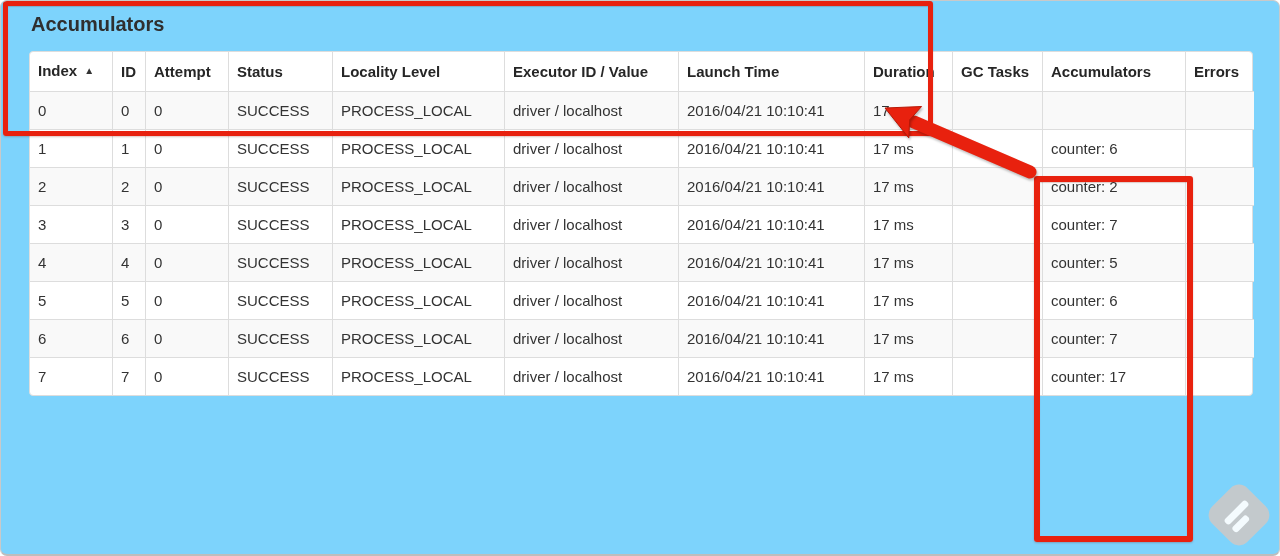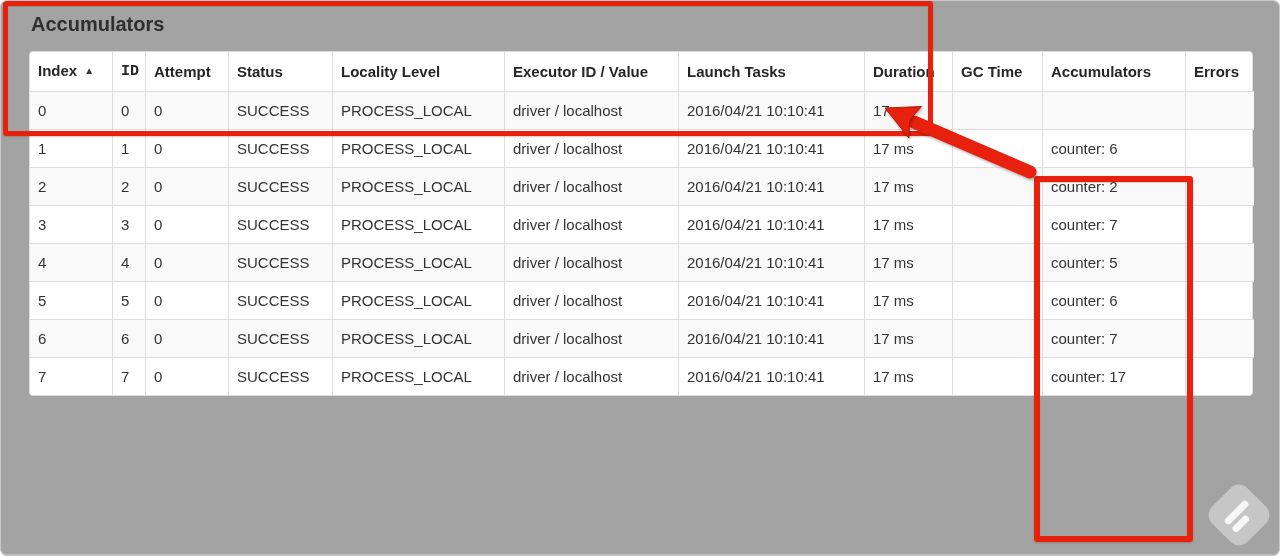--- a/index.html
+++ b/index.html
@@ -14,21 +14,21 @@
   *{box-sizing:border-box;margin:0;padding:0;}
   html,body{width:1280px;height:556px;overflow:hidden;}
   body{
     font-family:"Liberation Sans","DejaVu Sans",sans-serif;
     color:var(--text);
     background:#ffffff;
   }
   .frame{
     position:relative;
     width:1280px;height:556px;
-    background:#a3a3a3;
+    background:#7dd3fc;
     border:1px solid var(--frame);
     border-bottom:2px solid #bdbdbd;
     border-radius:7px;
     overflow:hidden;
   }
   .content{padding:10px 28px 0 28px;}
   .section-heading{
     font-size:20px;
     font-weight:bold;
     line-height:22px;
@@ -59,21 +59,21 @@
     white-space:nowrap;
   }
   th:first-child,td:first-child{border-left:none;}
   tbody td{border-top:1px solid var(--border);}
   th{font-weight:bold;color:#262626;}
   tbody tr:nth-child(odd){background:var(--stripe);}
   
   .acc-table th:nth-child(1){width:822px;}
   
   .tasks-table th:nth-child(1){width:82px;}
-  .tasks-table th:nth-child(2){width:33px;font-family:Liberation Mono, monospace;}
+  .tasks-table th:nth-child(2){width:33px;}
   .tasks-table th:nth-child(3){width:83px;}
   .tasks-table th:nth-child(4){width:104px;}
   .tasks-table th:nth-child(5){width:172px;}
   .tasks-table th:nth-child(6){width:174px;}
   .tasks-table th:nth-child(7){width:186px;}
   .tasks-table th:nth-child(8){width:88px;margin-left:32px;}
   .tasks-table th:nth-child(9){width:90px;}
   .tasks-table th:nth-child(10){width:143px;}
   .tasks-table th:nth-child(11){width:69px;}
   .sort-arrow{
@@ -140,23 +140,23 @@
     <div class="table-wrap">
       <table class="tasks-table">
         <thead>
           <tr>
               <th><span>Index</span><span class="sort-arrow">▲</span></th>
               <th><span>ID</span></th>
               <th><span>Attempt</span></th>
               <th><span>Status</span></th>
               <th><span>Locality Level</span></th>
               <th><span>Executor ID / Value</span></th>
-              <th><span>Launch Tasks</span></th>
+              <th><span>Launch Time</span></th>
               <th><span>Duration</span></th>
-              <th><span>GC Time</span></th>
+              <th><span>GC Tasks</span></th>
               <th><span>Accumulators</span></th>
               <th><span>Errors</span></th>
             </tr>
         </thead>
         <tbody>
             <tr>
               <td>0</td>
               <td>0</td>
               <td>0</td>
               <td>SUCCESS</td>

